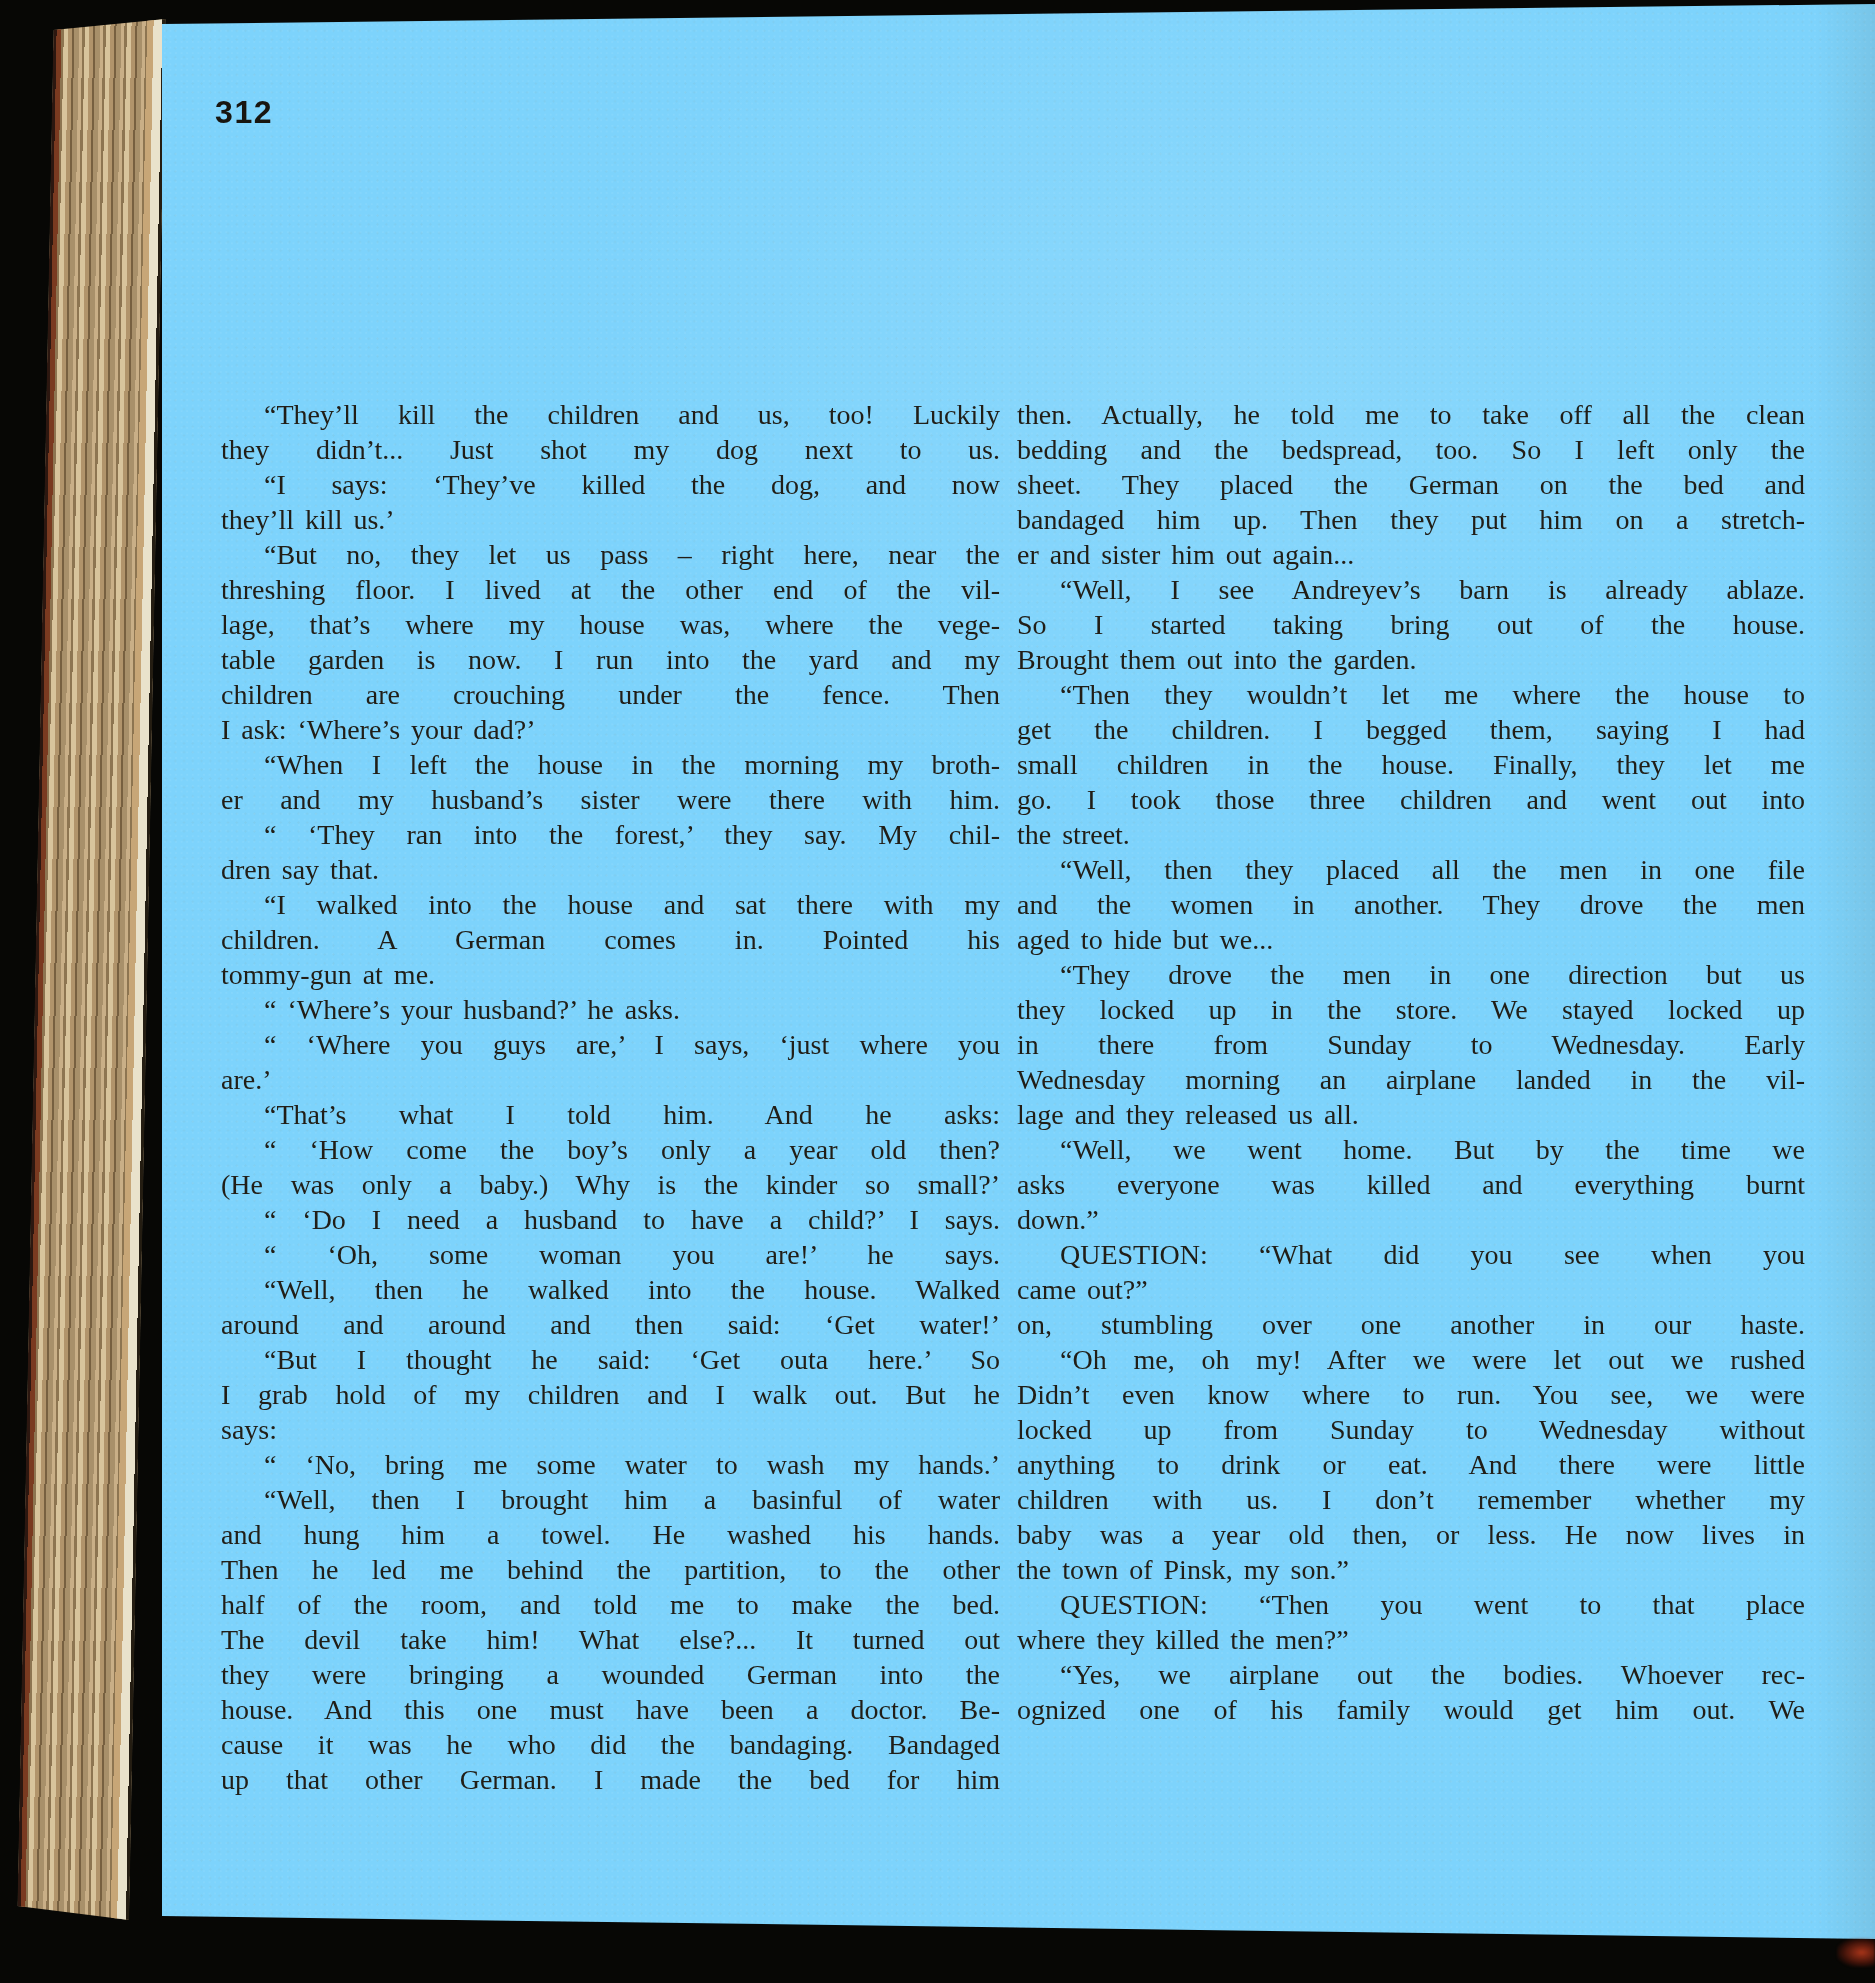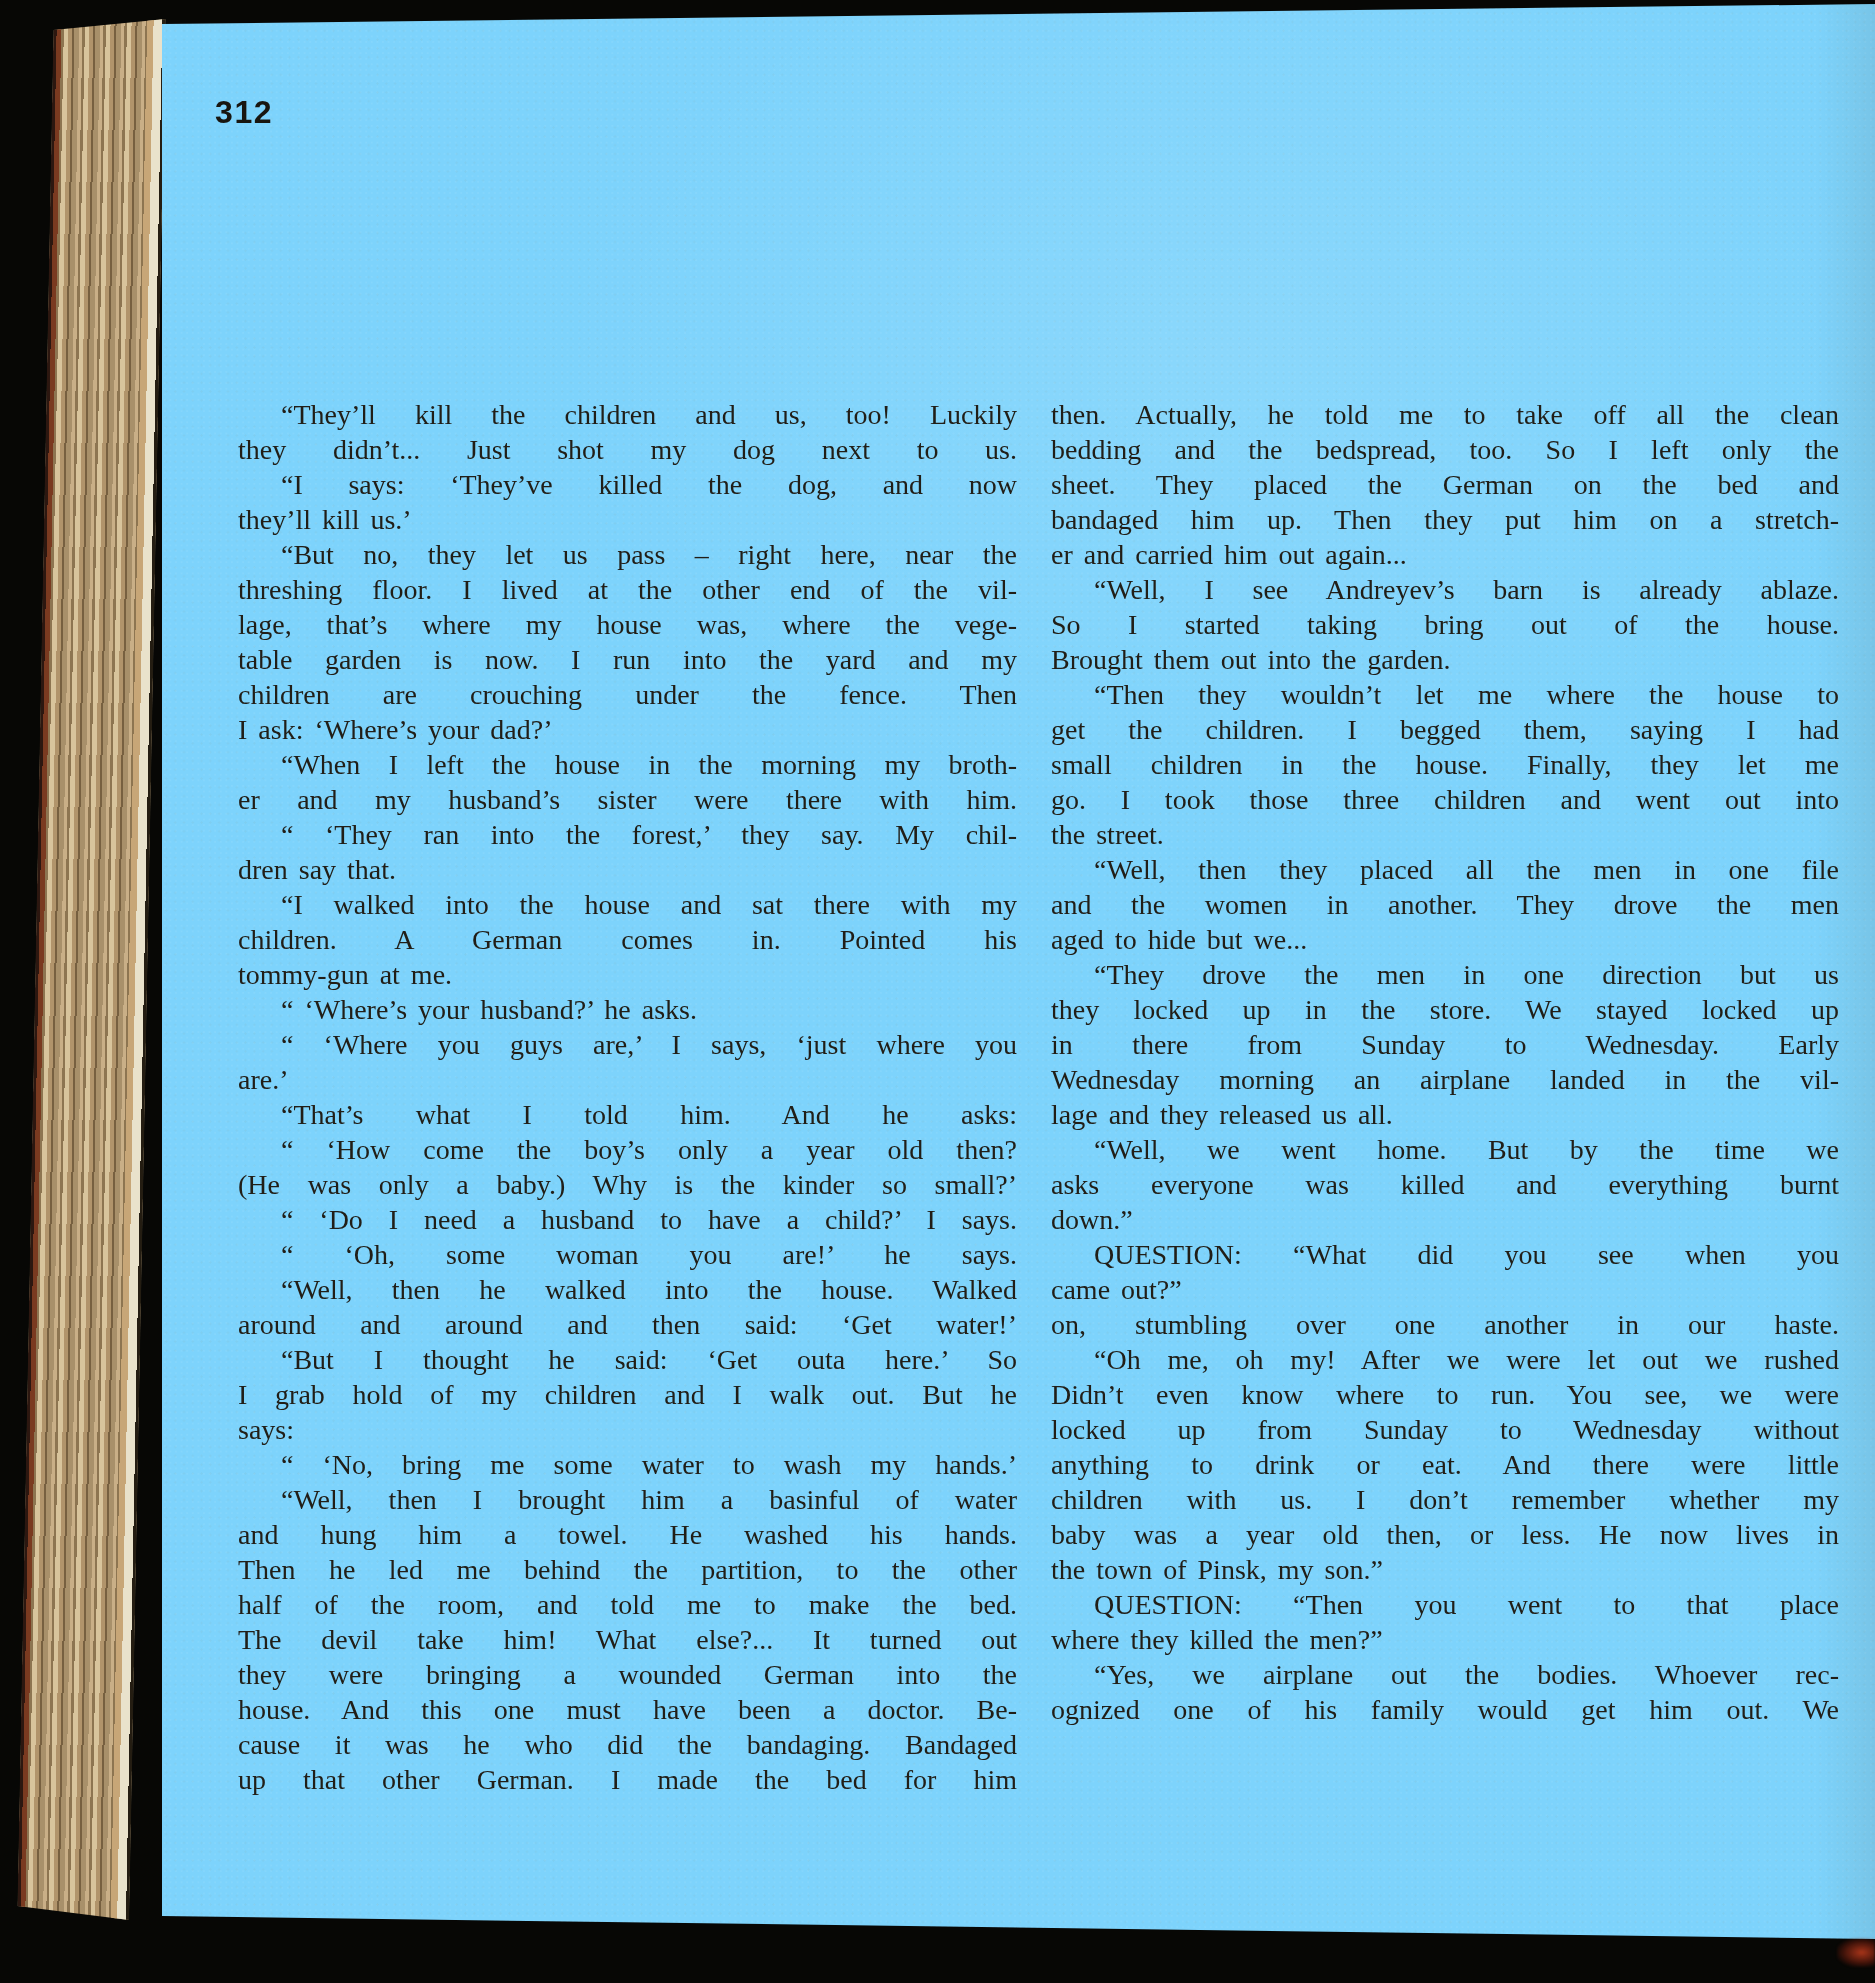--- a/index.html
+++ b/index.html
@@ -53,23 +53,23 @@
     position: absolute;
     left: 53px; top: 94px;
     font-family: "Liberation Sans", "DejaVu Sans", sans-serif;
     font-weight: bold;
     font-size: 32px;
     letter-spacing: 1.6px;
     color: #181610;
   }
   .columns {
     position: absolute;
-    left: 76px; top: 397px;
+    left: 59px; top: 397px;
     display: flex;
-    gap: 34px;
+    gap: 17px;
   }
   .col {
     color: #211e17;
     font-size: 28px;
     line-height: 35px;
     word-spacing: 4px;
     width: 779px;
   }
   .col.right { width: 788px; }
   .line { height: 35px; text-align: left; }
@@ -133,21 +133,21 @@
           <div class="line j">they were bringing a wounded German into the</div>
           <div class="line j">house. And this one must have been a doctor. Be-</div>
           <div class="line j">cause it was he who did the bandaging. Bandaged</div>
           <div class="line j">up that other German. I made the bed for him</div>
         </div>
       <div class="col right">
           <div class="line j">then. Actually, he told me to take off all the clean</div>
           <div class="line j">bedding and the bedspread, too. So I left only the</div>
           <div class="line j">sheet. They placed the German on the bed and</div>
           <div class="line j">bandaged him up. Then they put him on a stretch-</div>
-          <div class="line">er and carried him out again...</div>
+          <div class="line">er and sister him out again...</div>
           <div class="line j ind">“Well, I see Andreyev’s barn is already ablaze.</div>
           <div class="line j">So I started taking bring out of the house.</div>
           <div class="line">Brought them out into the garden.</div>
           <div class="line j ind">“Then they wouldn’t let me where the house to</div>
           <div class="line j">get the children. I begged them, saying I had</div>
           <div class="line j">small children in the house. Finally, they let me</div>
           <div class="line j">go. I took those three children and went out into</div>
           <div class="line">the street.</div>
           <div class="line j ind">“Well, then they placed all the men in one file</div>
           <div class="line j">and the women in another. They drove the men</div>

